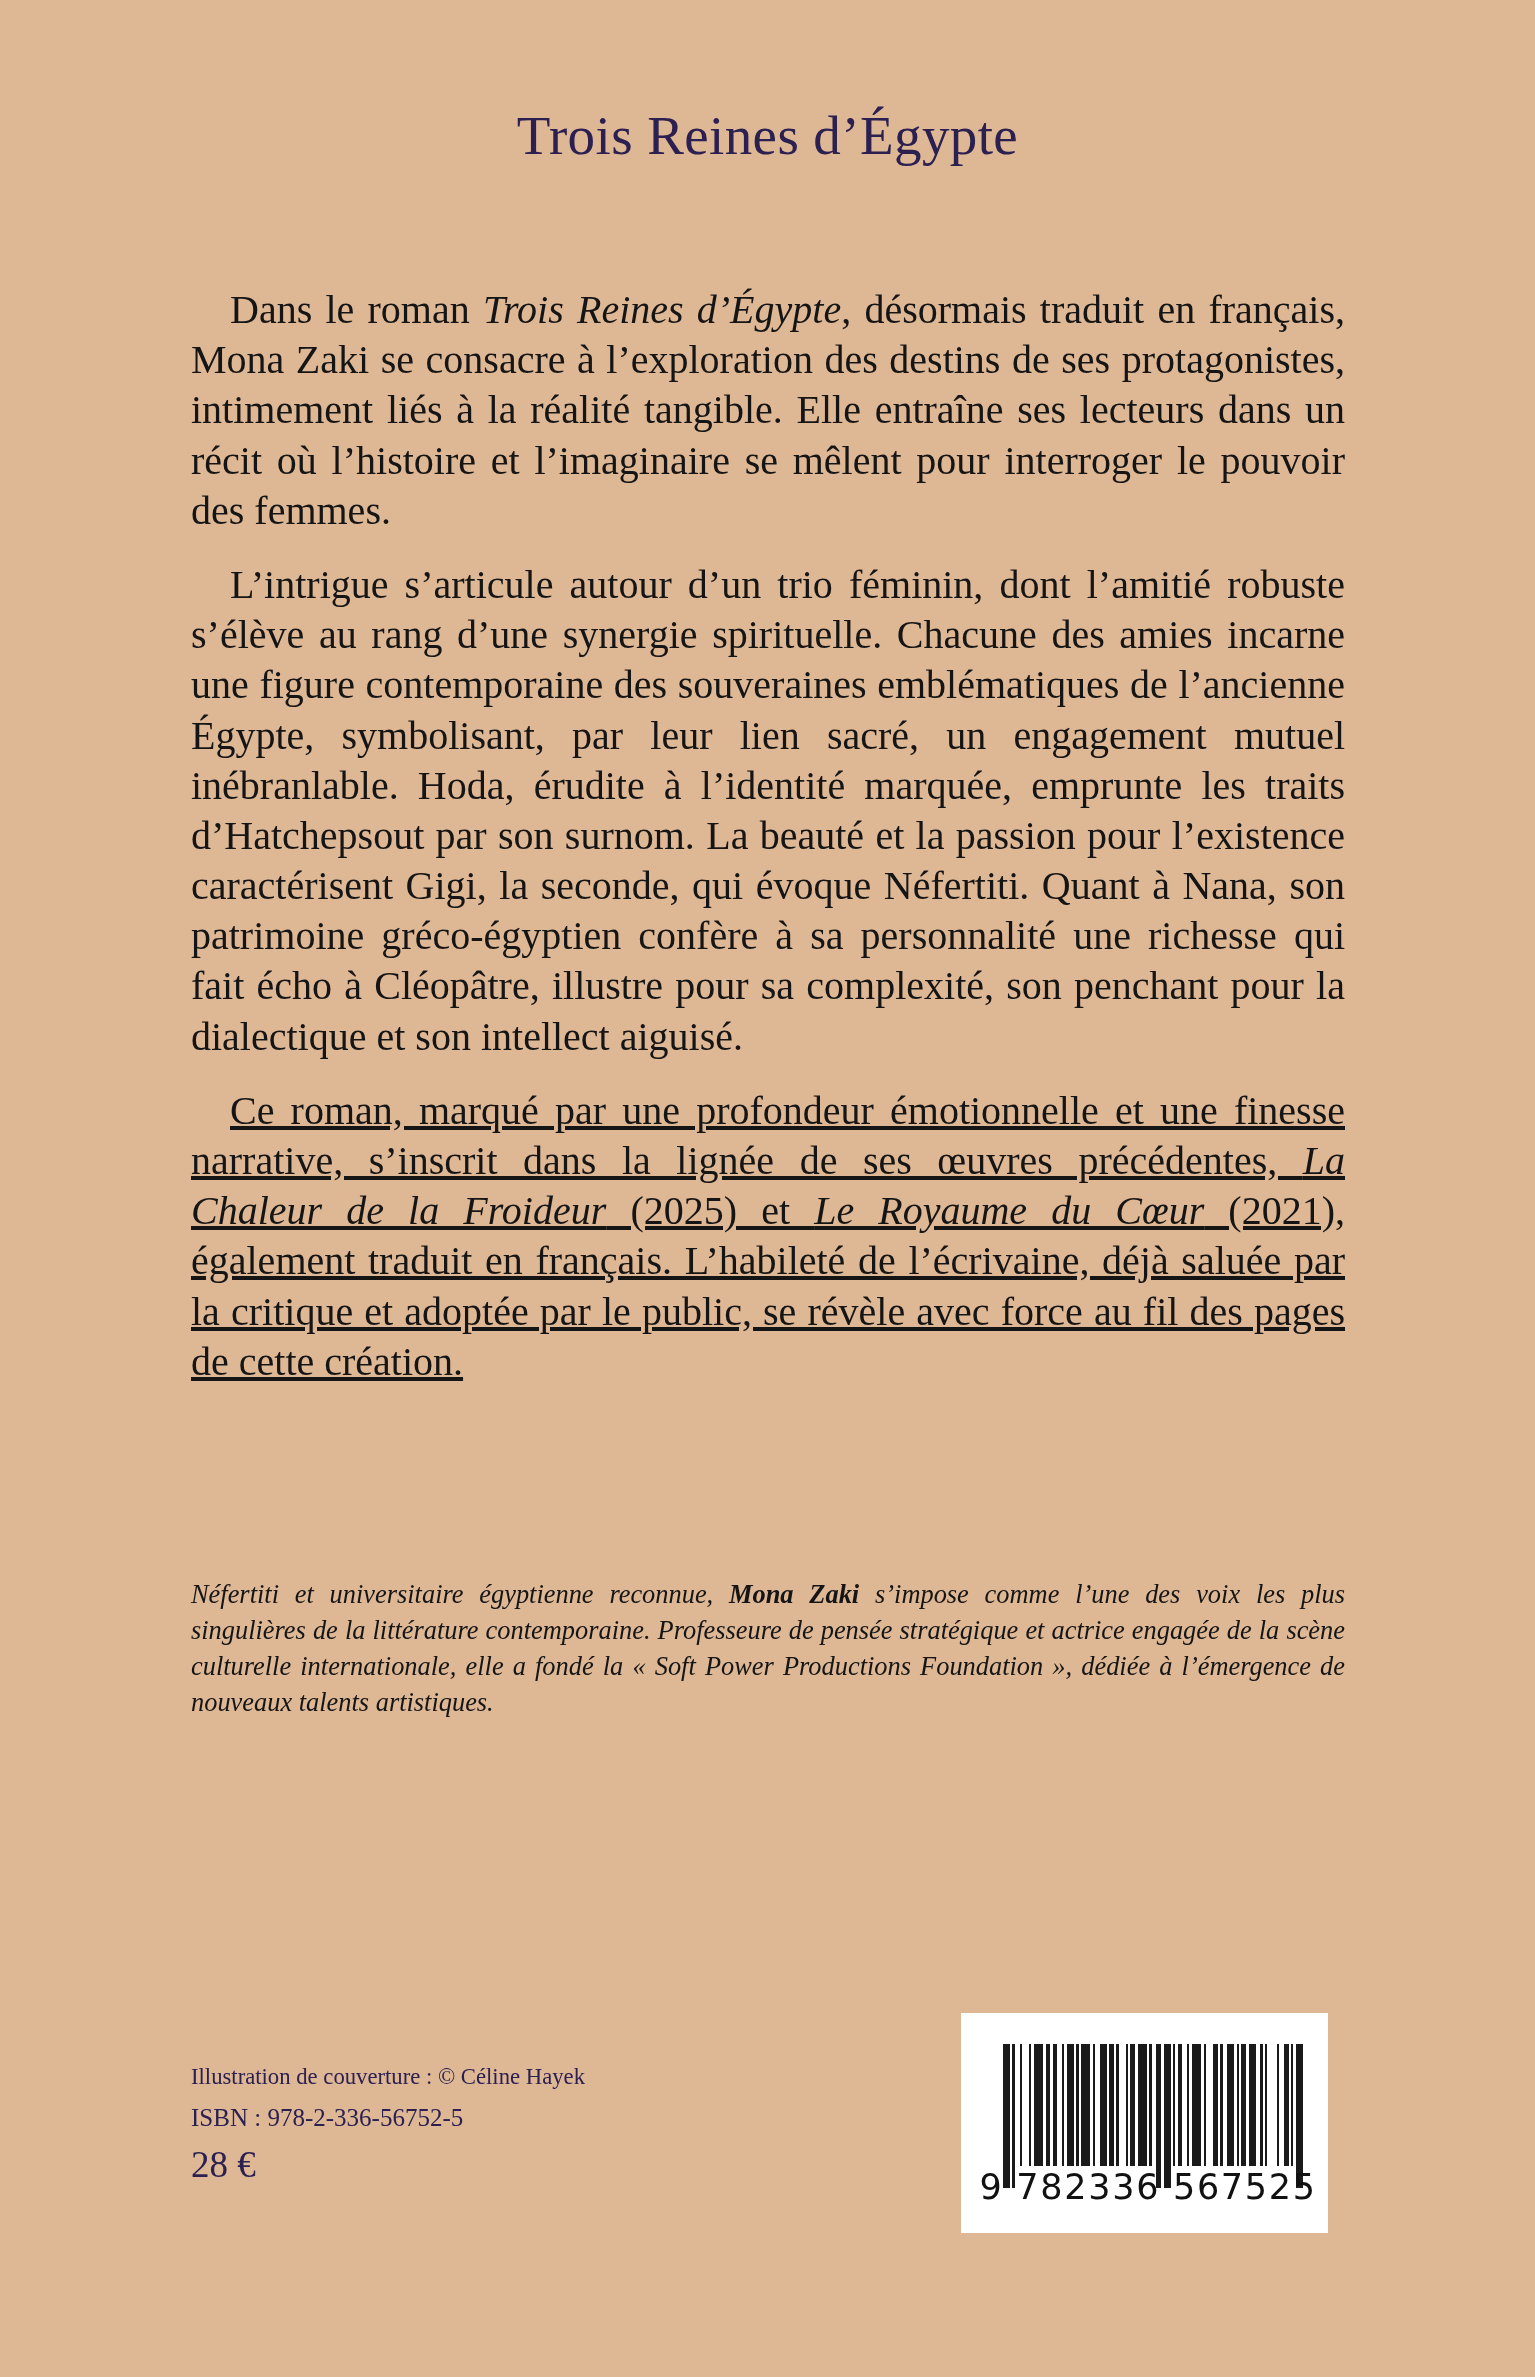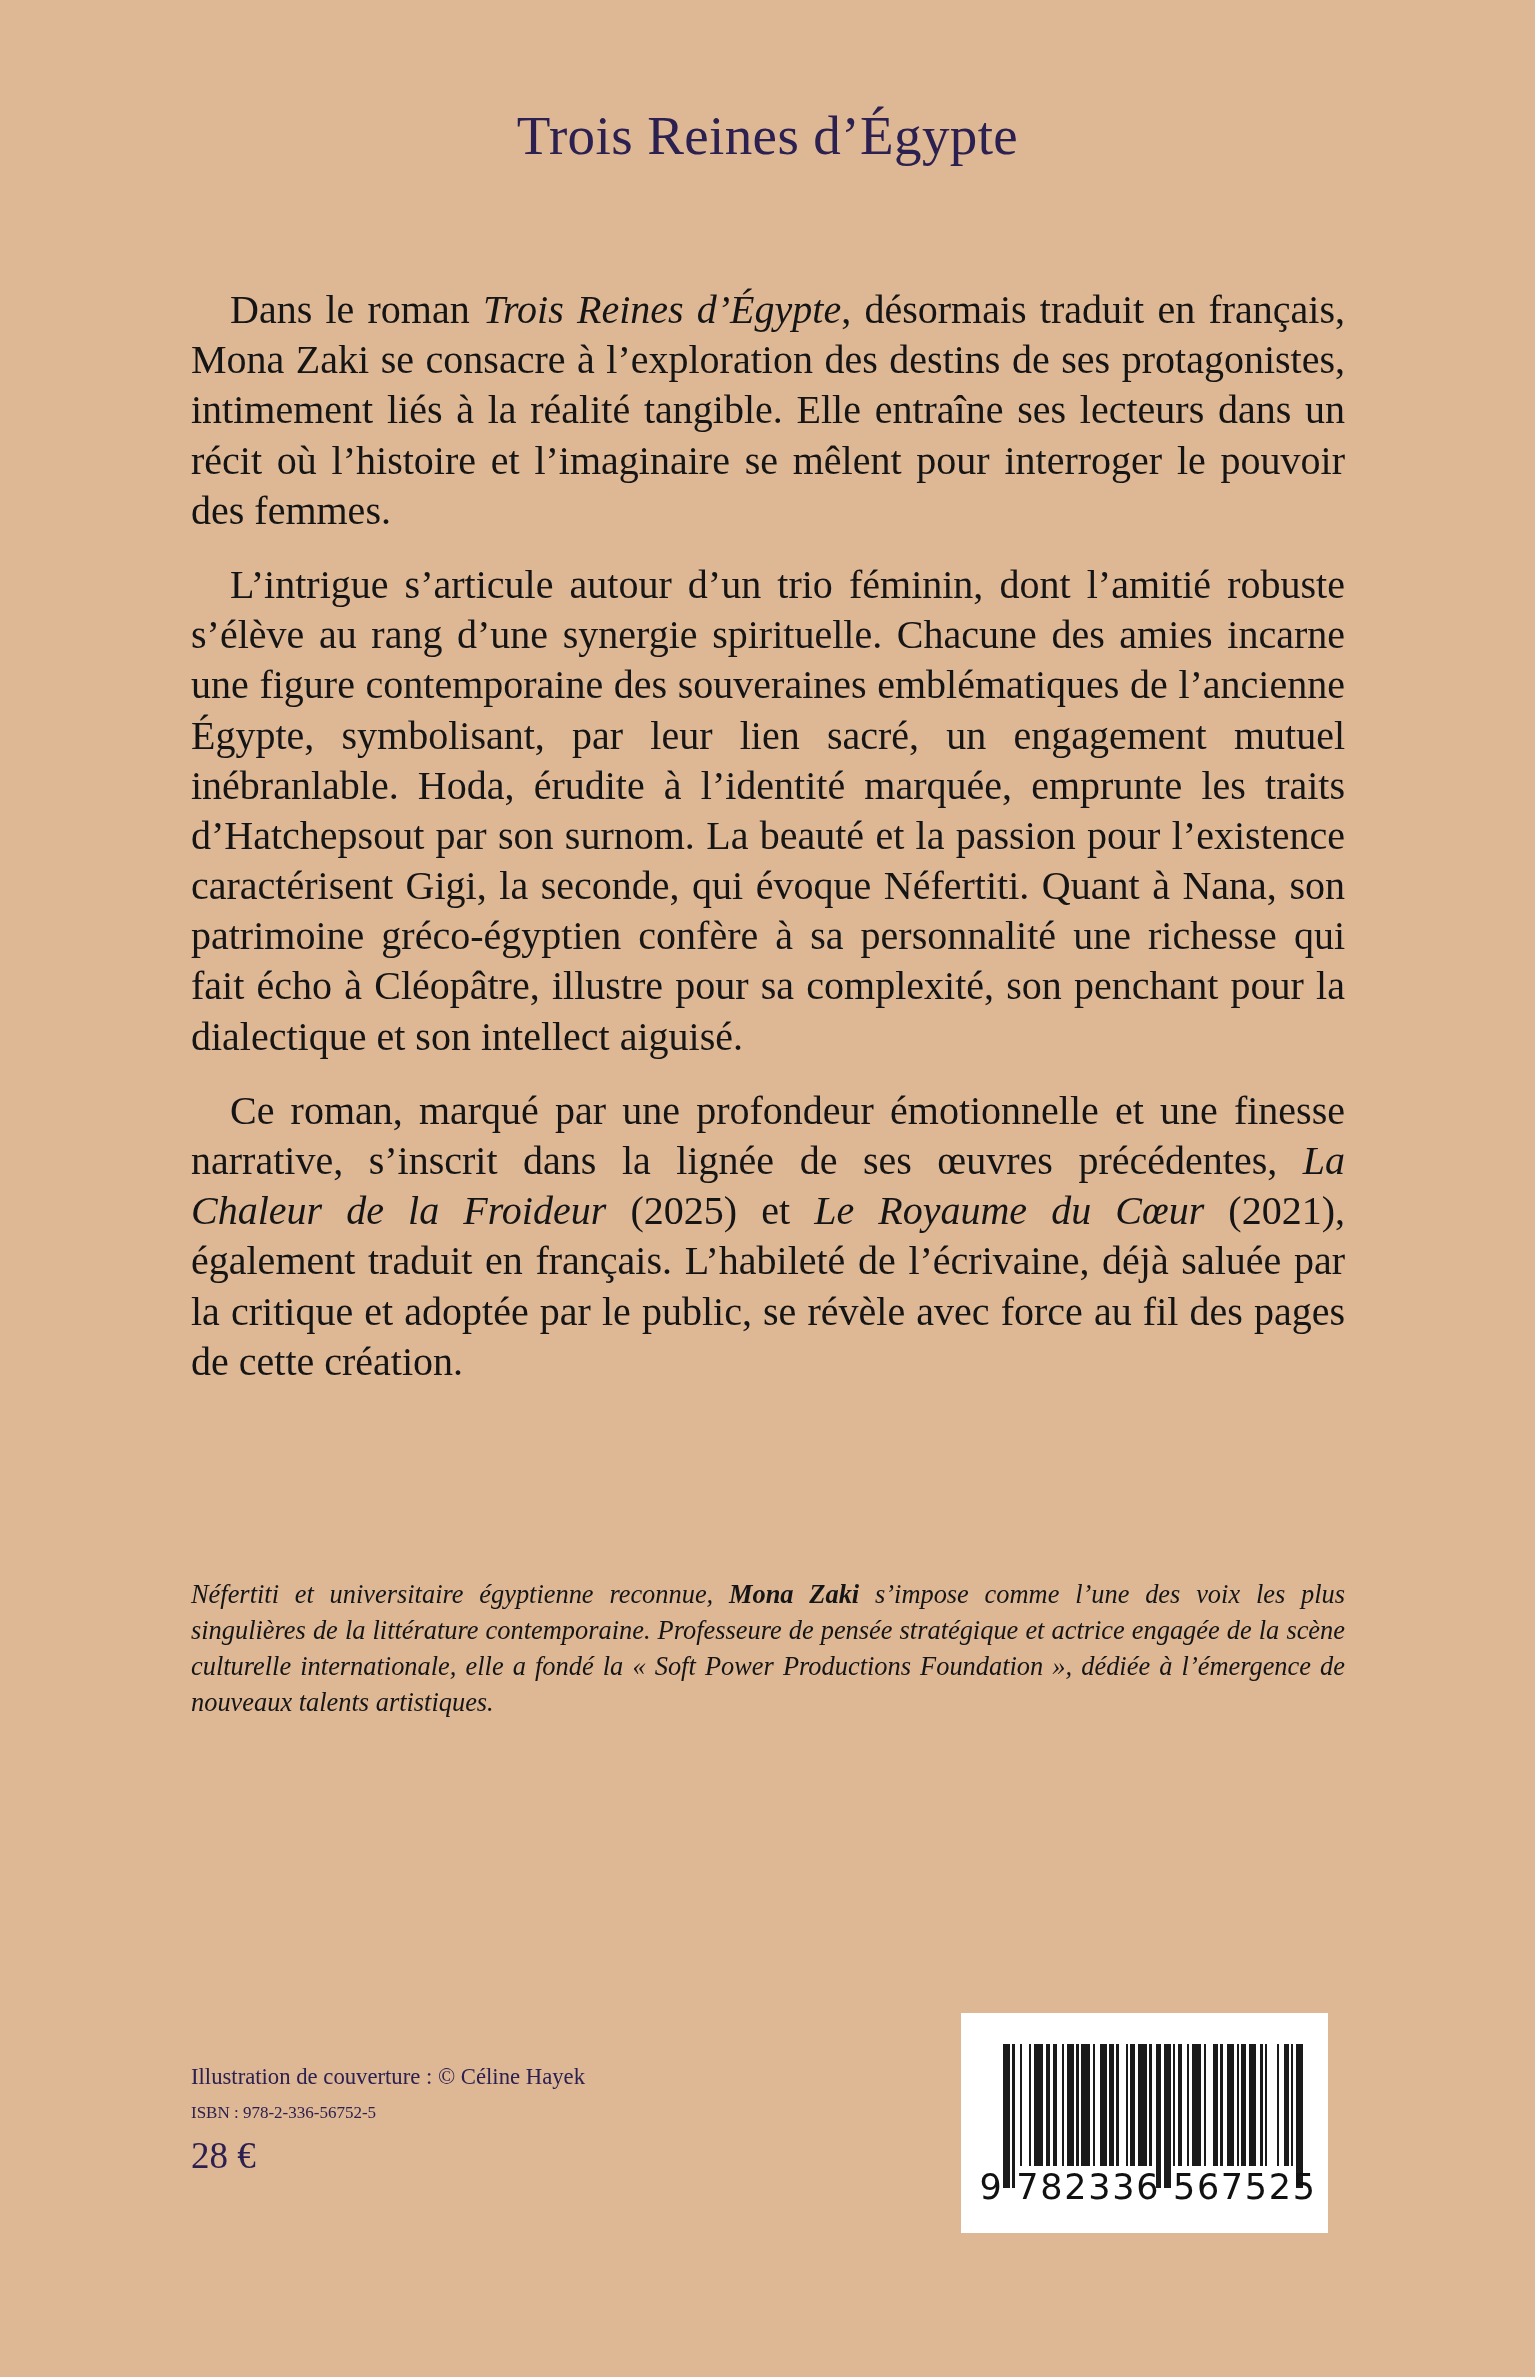--- a/index.html
+++ b/index.html
@@ -49,21 +49,21 @@
   .para {
     font-size: 40px;
     line-height: 1.255;
     color: #151515;
     text-align: justify;
     text-indent: 39px;
     margin: 0 0 24px 0;
     -webkit-hyphens: none;
     hyphens: none;
   }
-  .para:last-child { margin-bottom: 0; }
+  .para:last-child { margin-bottom: 0; text-decoration: underline; }
   .para i, .para em { font-style: italic; }
 
   
   .bio {
     position: absolute;
     top: 1577px;
     left: 191px;
     width: 1154px;
     font-size: 26.4px;
     line-height: 1.36;
@@ -187,21 +187,21 @@
     top: 2065px;
     color: #2b2050;
   }
   .credit-line {
     font-size: 22.7px;
     line-height: 1.1;
     margin-bottom: 14px;
     white-space: nowrap;
   }
   .isbn-line {
-    font-size: 17px;
+    font-size: 25px;
     line-height: 1.1;
     margin-bottom: 13.4px;
     white-space: nowrap;
   }
   .price-line {
     font-size: 37px;
     line-height: 1.1;
     white-space: nowrap;
   }
 

